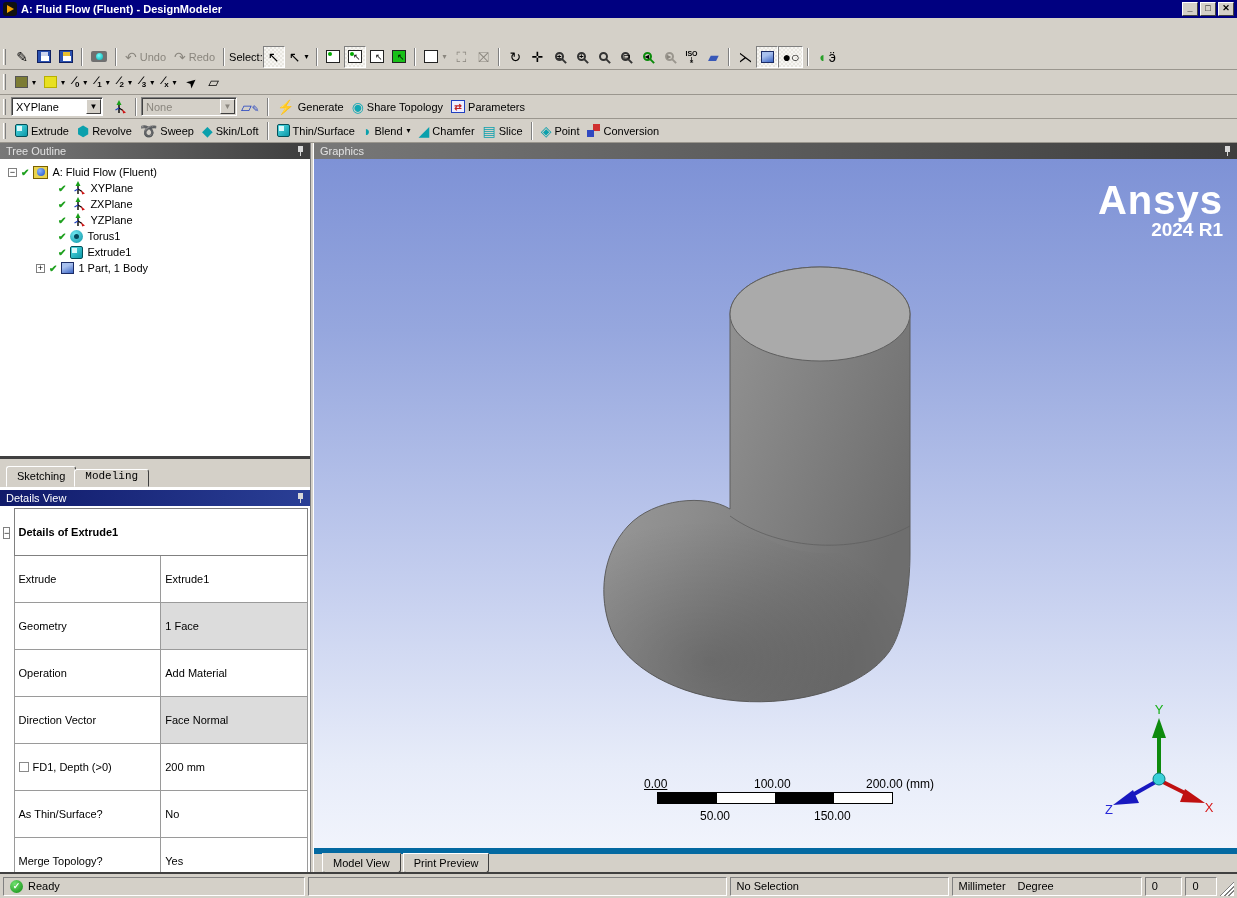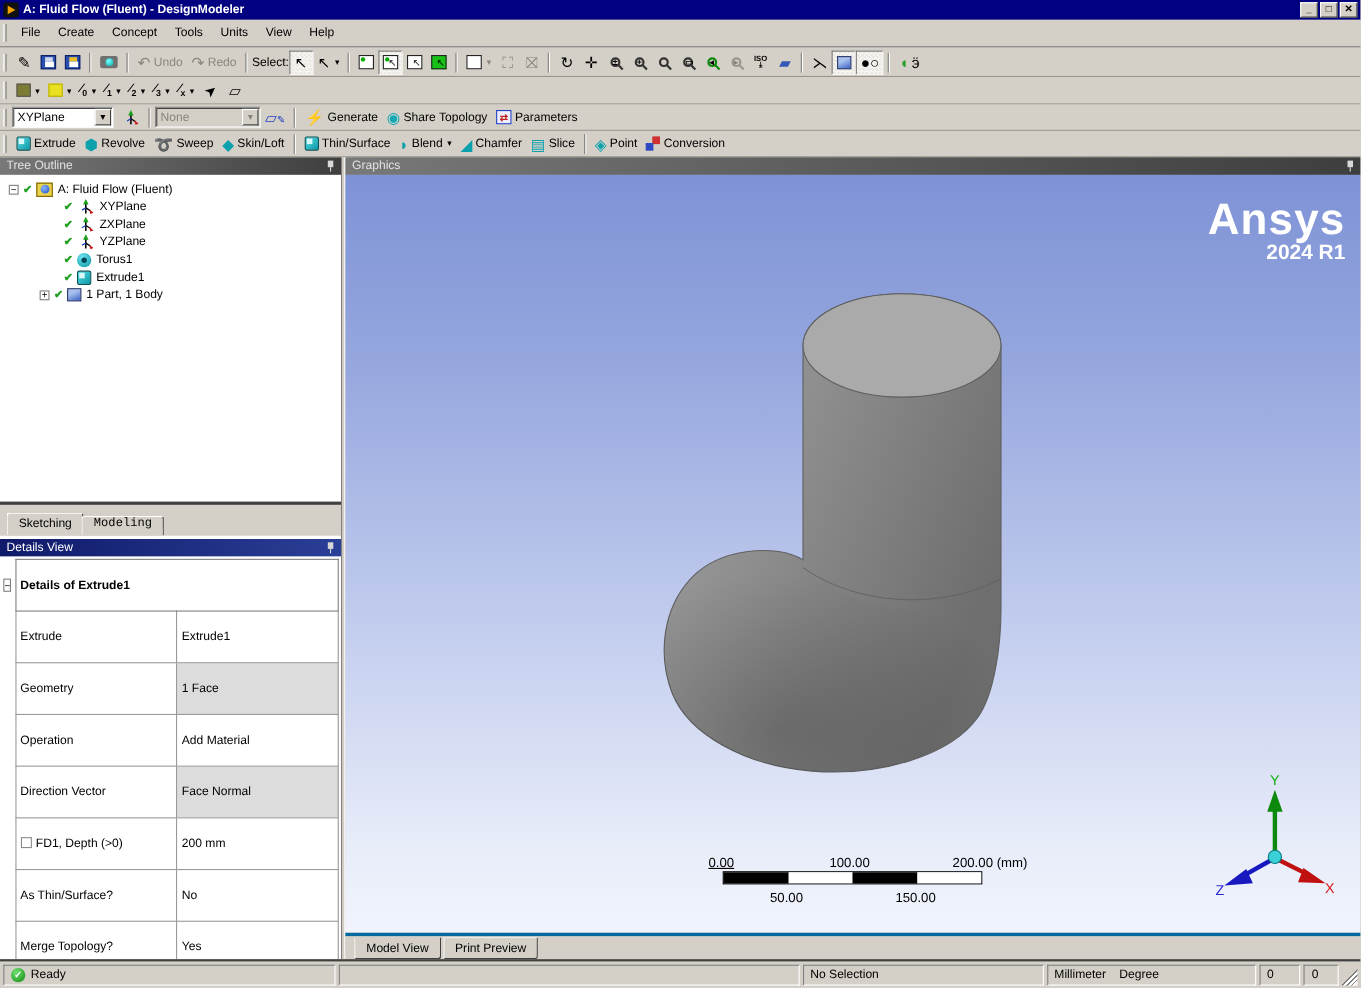--- a/index.html
+++ b/index.html
@@ -116,21 +116,21 @@
   
   .ruler { position:absolute; left:316px; top:618px; width:312px; height:48px; font-size:12px; }
   .ruler .bar { position:absolute; left:27px; top:15px; width:236px; height:12px; border:1px solid #000; display:flex; }
   .ruler .seg { height:100%; flex:1; }
   .ruler .lab { position:absolute; white-space:nowrap; }
 
   
   .triad-svg { position:absolute; right:22px; bottom:28px; }
 
   
-  .bottom-tabs { position:absolute; left:0; top:705px; width:923px; height:24px; background:#d4d0c8; border-top:3px solid #0369a1; display:flex; align-items:center; padding-left:8px; }
+  .bottom-tabs { position:absolute; left:0; top:705px; width:923px; height:24px; background:#d4d0c8; border-top:6px solid #0369a1; display:flex; align-items:center; padding-left:8px; }
   .btab { padding:3px 10px; border:1px solid; border-color:#d4d0c8 #404040 #404040 #fff; border-bottom-left-radius:3px; border-bottom-right-radius:3px; background:#d4d0c8; }
   .btab.active { background:#d4d0c8; border-color:#d4d0c8 #404040 #404040 #fff; font-weight:normal; }
   .btab.back { border-color:#fff #404040 #404040 #fff; margin-left:2px; border-radius:0 0 3px 3px; }
 
   
   .statusbar { position:absolute; left:0; top:872px; width:100%; height:26px; background:#d4d0c8; border-top:2px solid #404040; display:flex; align-items:center; padding:2px 3px; gap:3px; }
   .spanel { height:19px; border:1px solid; border-color:#808080 #fff #fff #808080; display:flex; align-items:center; padding:0 6px; gap:5px; }
   .ready-ic { width:13px; height:13px; border-radius:50%; background:radial-gradient(circle at 35% 30%,#6fe06f,#0f8a0f); color:#fff; font-size:9px; font-weight:bold; text-align:center; line-height:13px; }
   .gripangle { margin-left:0; width:14px; height:19px; background:linear-gradient(135deg,transparent 55%,#808080 55%,#808080 60%,#fff 60%,#fff 68%,#808080 68%,#808080 73%,#fff 73%,#fff 81%,#808080 81%,#808080 86%,#fff 86%); }
 </style>
@@ -144,30 +144,20 @@
         <i></i>
       </span>
     <span class="title-text">A: Fluid Flow (Fluent) - DesignModeler</span>
     <span class="win-btns">
       <span class="win-btn">_</span>
       <span class="win-btn">□</span>
       <span class="win-btn">✕</span>
     </span>
   </div>
 
-  <div class="menubar">
-    <span class="grip"></span>
-    <span class="menu-item">File</span>
-    <span class="menu-item">Create</span>
-    <span class="menu-item">Concept</span>
-    <span class="menu-item">Tools</span>
-    <span class="menu-item">Units</span>
-    <span class="menu-item">View</span>
-    <span class="menu-item">Help</span>
-  </div>
 
   <div class="toolbar tb1">
     <span class="grip"></span>
     <span class="tbtn">
         <span class="glyph">✎</span>
       </span>
     <span class="tbtn">
         <span class="icon-floppy"></span>
       </span>
     <span class="tbtn">

